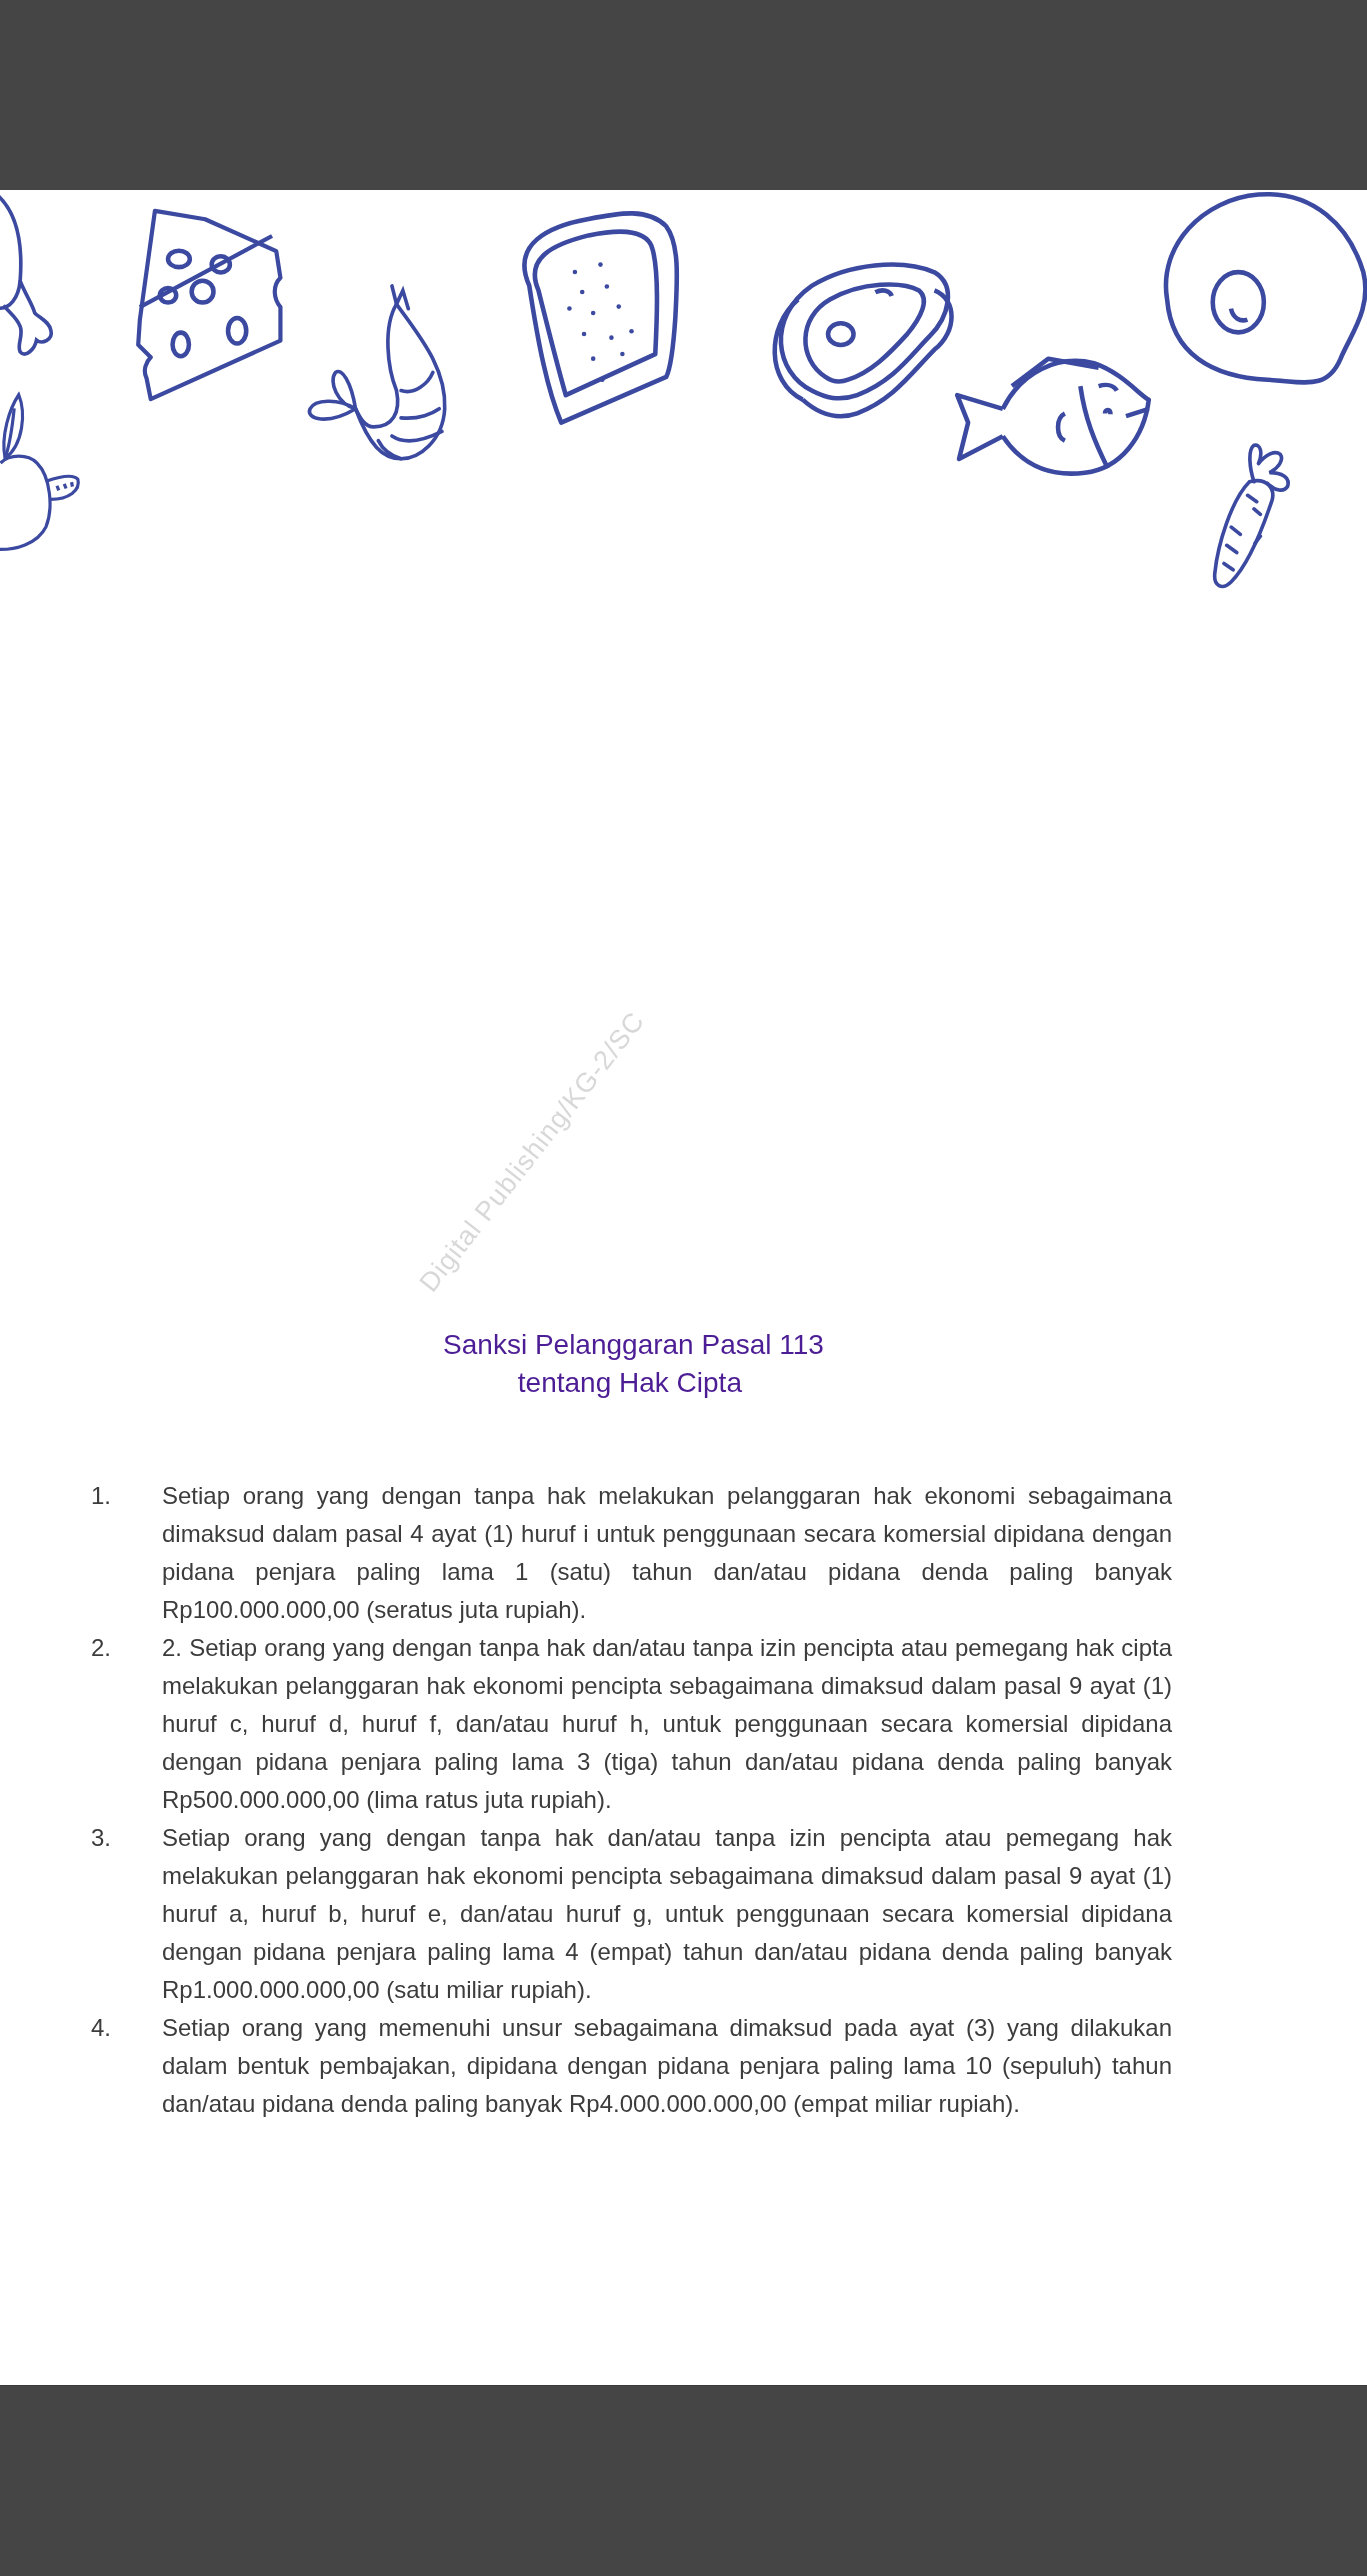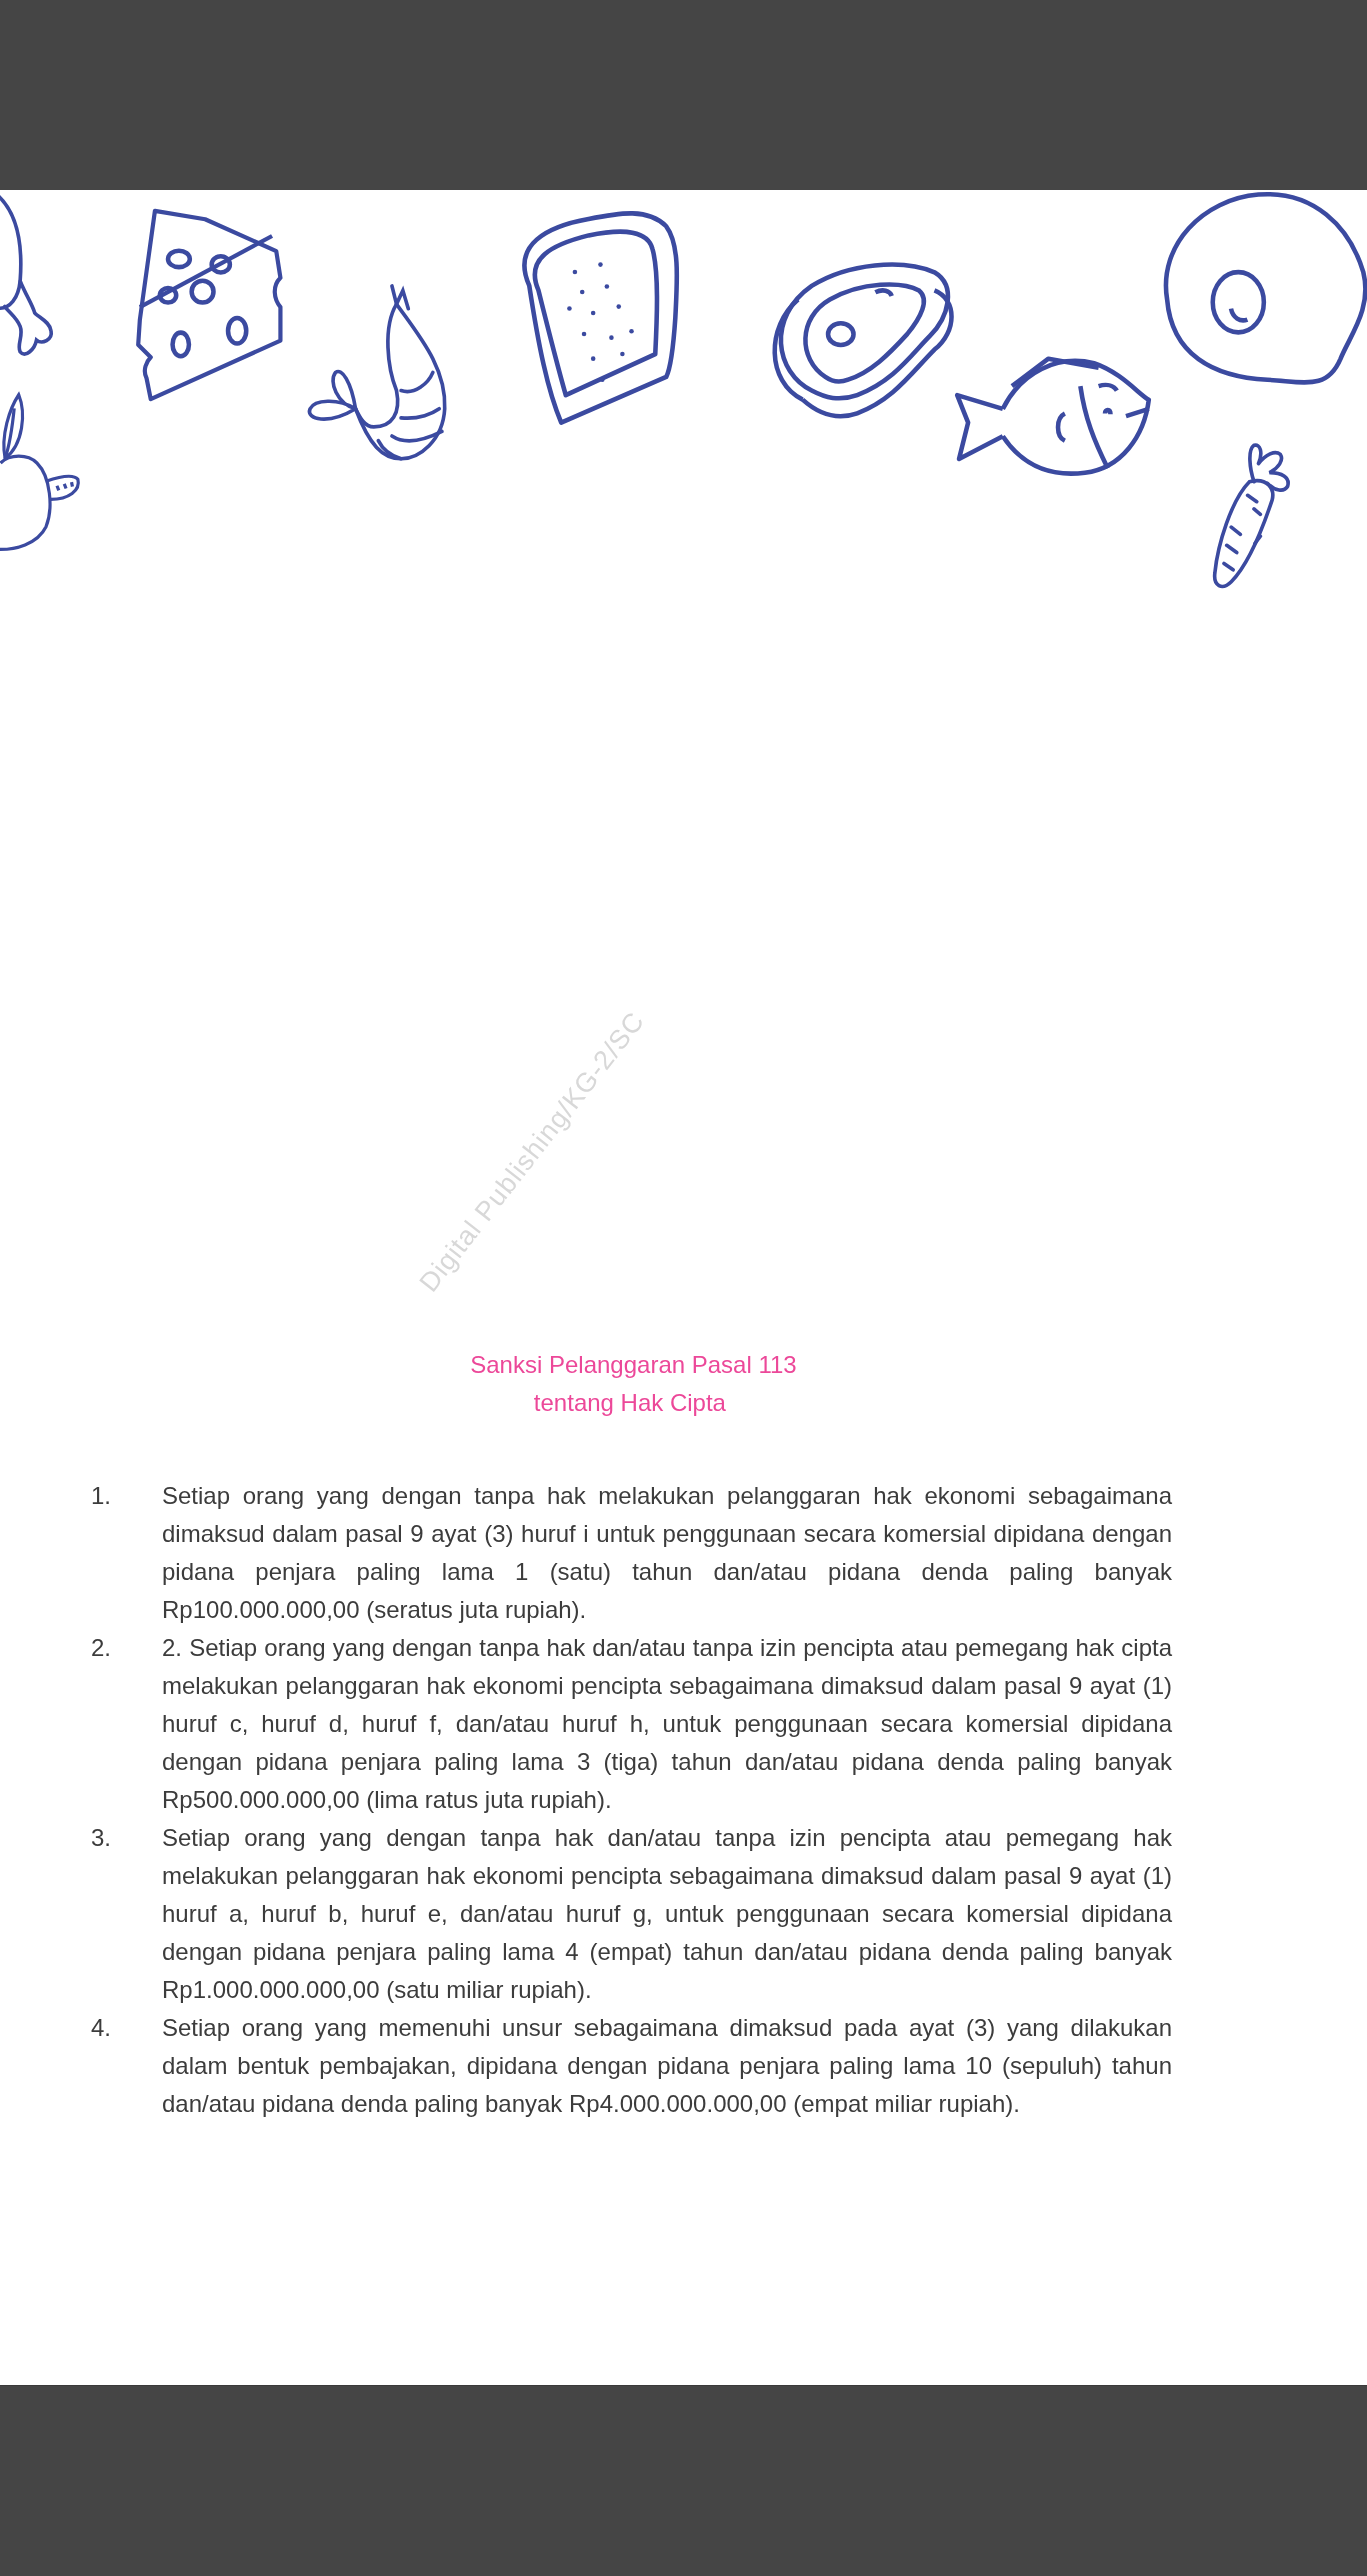--- a/index.html
+++ b/index.html
@@ -11,21 +11,21 @@
   .bar-top { position:absolute; left:0; top:0; width:1368px; height:190px; background:#454545; }
   .bar-bottom { position:absolute; left:0; top:2385px; width:1368px; height:191px; background:#454545; border-top:1.8px solid #3a3a3a; }
   .page { position:absolute; left:0; top:190px; width:1368px; height:2195px; background:#ffffff; }
   .doodles { position:absolute; left:0; top:190px; width:1368px; height:401px; }
   .doodles svg { position:absolute; overflow:visible; }
   .watermark {
     position:absolute; left:438px; top:1267px;
     transform:rotate(-52deg); transform-origin:left bottom;
     color:#d8d8d8; font-size:27px; letter-spacing:0.9px; white-space:nowrap;
   }
-  .heading { position:absolute; left:0; top:1326px; width:1267px; text-align:center; color:#ec4899; font-size:24px; line-height:38px;margin-top:20px; }
+  .heading { position:absolute; left:0; top:1326px; width:1267px; text-align:center; color:#4c1d95; font-size:28px; line-height:38px; }
   .heading div { position:relative; }
   .list { position:absolute; left:91px; top:1477px; width:1081px; color:#3c3c3c; font-size:24px; line-height:38px; }
   .item { position:relative; padding-left:71px; text-align:justify; }
   .num { position:absolute; left:0; top:0; }
 </style>
 </head>
 <body>
 
 <div class="bar-top"></div>
 
@@ -126,21 +126,21 @@
 <div class="watermark">Digital Publishing/KG-2/SC</div>
 
 <div class="heading">
   <div>Sanksi Pelanggaran Pasal 113</div>
   <div style="left:-3.6px">tentang Hak Cipta</div>
 </div>
 
 <div class="list">
   <div class="item">
     <span class="num">1.</span>
-    <span>Setiap orang yang dengan tanpa hak melakukan pelanggaran hak ekonomi sebagaimana dimaksud dalam pasal 9 ayat (3) huruf i untuk penggunaan secara komersial dipidana dengan pidana penjara paling lama 1 (satu) tahun dan/atau pidana denda paling banyak Rp100.000.000,00 (seratus juta rupiah).</span>
+    <span>Setiap orang yang dengan tanpa hak melakukan pelanggaran hak ekonomi sebagaimana dimaksud dalam pasal 4 ayat (1) huruf i untuk penggunaan secara komersial dipidana dengan pidana penjara paling lama 1 (satu) tahun dan/atau pidana denda paling banyak Rp100.000.000,00 (seratus juta rupiah).</span>
   </div>
   <div class="item">
     <span class="num">2.</span>
     <span> 2. Setiap orang yang dengan tanpa hak dan/atau tanpa izin pencipta atau pemegang hak cipta melakukan pelanggaran hak ekonomi pencipta sebagaimana dimaksud dalam pasal 9 ayat (1) huruf c, huruf d, huruf f, dan/atau huruf h, untuk penggunaan secara komersial dipidana dengan pidana penjara paling lama 3 (tiga) tahun dan/atau pidana denda paling banyak Rp500.000.000,00 (lima ratus juta rupiah).</span>
   </div>
   <div class="item">
     <span class="num">3.</span>
     <span>Setiap orang yang dengan tanpa hak dan/atau tanpa izin pencipta atau pemegang hak melakukan pelanggaran hak ekonomi pencipta sebagaimana dimaksud dalam pasal 9 ayat (1) huruf a, huruf b, huruf e, dan/atau huruf g, untuk penggunaan secara komersial dipidana dengan pidana penjara paling lama 4 (empat) tahun dan/atau pidana denda paling banyak Rp1.000.000.000,00 (satu miliar rupiah).</span>
   </div>
   <div class="item">

